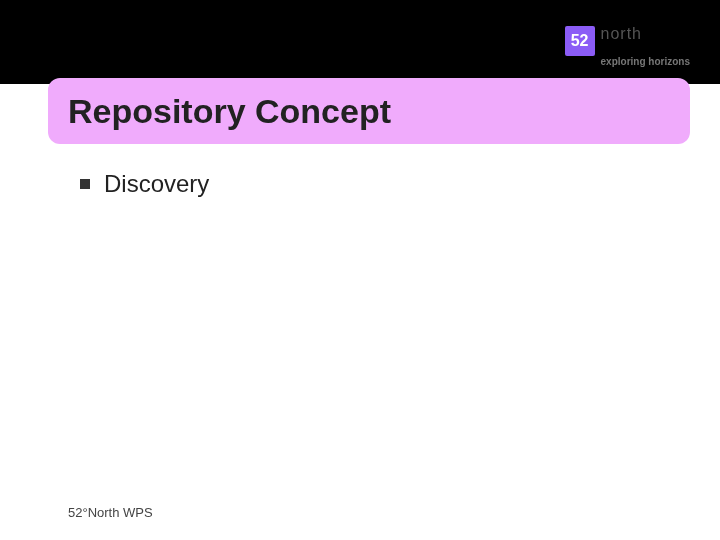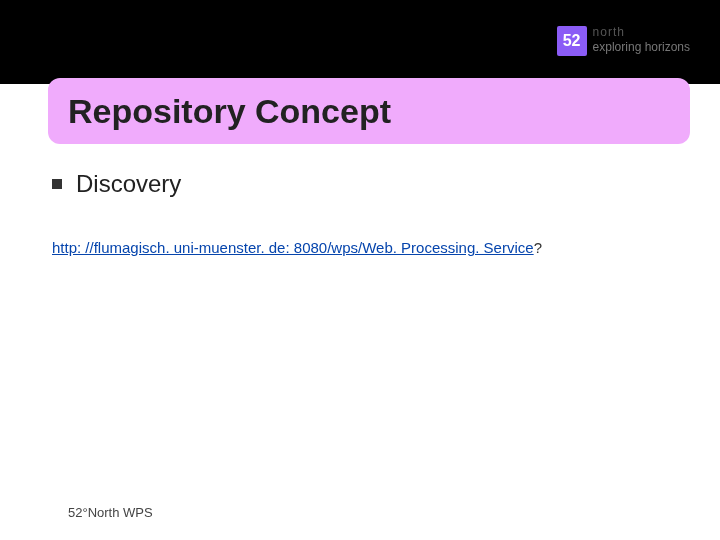--- a/index.html
+++ b/index.html
@@ -3,27 +3,27 @@
 <meta charset="utf-8">
 <style>
   * { margin: 0; padding: 0; box-sizing: border-box; }
   html, body { width: 720px; height: 540px; font-family: Arial, Helvetica, sans-serif; background: #fff; color: #333; }
   .slide { position: relative; width: 720px; height: 540px; }
 
   .header-bar { position: absolute; top: 0; left: 0; right: 0; height: 84px; background: #000; }
   .logo-block { position: absolute; top: 26px; right: 30px; display: flex; align-items: flex-start; gap: 6px; }
   .logo-sq { width: 30px; height: 30px; background: #8b5cf6; color: #fff; display: flex; align-items: center; justify-content: center; font-size: 16px; font-weight: bold; border-radius: 2px; }
   .logo-text { display: flex; flex-direction: column; line-height: 1; }
-  .logo-main { font-size: 12px; color: #555; letter-spacing: 1px; }
-  .logo-sub { font-size: 12px; color: #777; margin-top: 3px; }
+  .logo-main { font-size: 16px; color: #555; letter-spacing: 1px; }
+  .logo-sub { font-size: 10px; color: #777; margin-top: 15px; font-weight: bold; }
 
   .title-pill { position: absolute; top: 78px; left: 48px; right: 30px; height: 66px; background: #f0abfc; border-radius: 12px; display: flex; align-items: center; padding-left: 20px; overflow: hidden; }
   .title-text { font-size: 34px; font-weight: bold; color: #222; }
 
-  .body { position: absolute; top: 170px; left: 52px; right: 48px; }
+  .body { position: absolute; top: 170px; left: 80px; right: 48px; }
   .bullet-row { display: flex; align-items: center; gap: 14px; margin-bottom: 38px; }
   .square-bullet { width: 10px; height: 10px; background: #333; flex: none; }
   .bullet-text { font-size: 24px; color: #222; }
 
   .url-block { font-size: 15px; color: #333; line-height: 1.6; }
   .url-link { color: #0645ad; text-decoration: underline; }
   .url-q { color: #333; }
 
   .footer { position: absolute; bottom: 20px; left: 68px; right: 48px; display: flex; justify-content: space-between; font-size: 13px; color: #444; gap: 41px; }
 </style>
@@ -46,23 +46,20 @@
     <div class="title-text">Repository Concept</div>
   </div>
 
   <div class="body">
     <div class="bullet-row">
       <div class="square-bullet"></div>
       <div class="bullet-text">Discovery</div>
     </div>
 
     <div class="url-block">
-      <div>
-        <span class="url-link">http: //flumagisch. uni-muenster. de: 8080/wps/Web. Processing. Service</span><span class="url-q">?</span>
-      </div>
     </div>
   </div>
 
   <div class="footer">
     <span>52°North WPS</span>
   </div>
 
 </div>
 
 </body></html>

